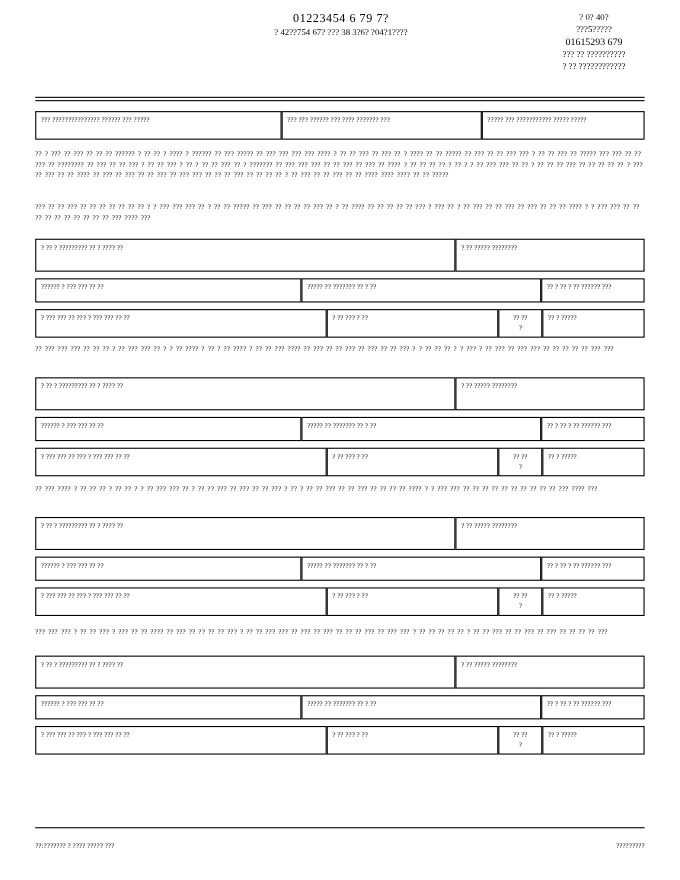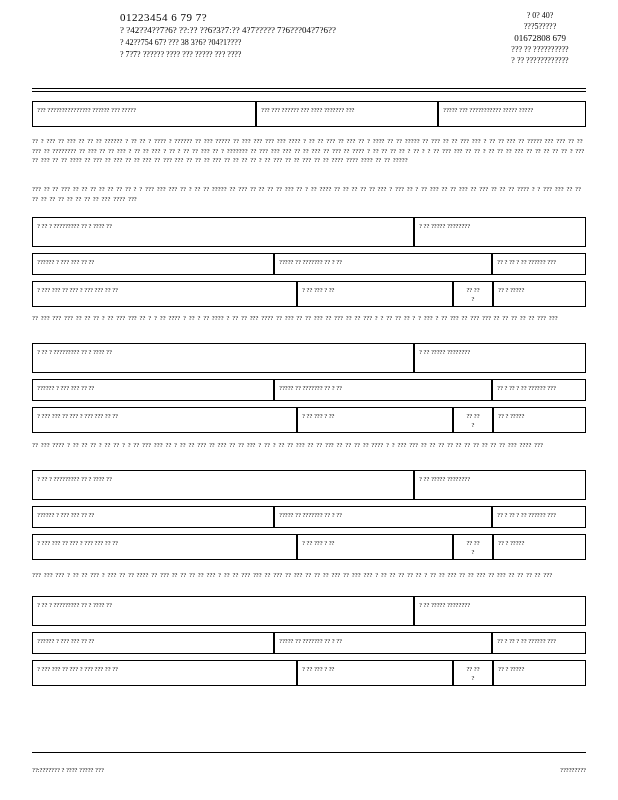--- a/index.html
+++ b/index.html
@@ -26,20 +26,21 @@
   .header {
     position: absolute;
     left: 0; top: 10px;
     width: 618px;
   }
   .hdr-center {
     position: absolute;
     left: 120px;
     top: 0;
     width: 380px;
+    text-align: center;
   }
   .hdr-title {
     font-size: 11px;
     letter-spacing: 0.5px;
     line-height: 14px;
     white-space: nowrap;
   }
   .hdr-sub1 {
     font-size: 9px;
     line-height: 13px;
@@ -121,28 +122,26 @@
   .c-center { text-align: center; }
 </style>
 </head>
 <body>
 
 <div class="page">
 
   <div class="header">
     <div class="hdr-center">
       <div class="hdr-title">01223454 6 79 7?</div>
-      <div class="hdr-sub1">? ?42??4??7?6? ??:?? ??6?3?7:?? 4?7????? 7?6???04?7?6??</div>
       <div class="hdr-sub2">? 42??754 67? ??? 38 3?6? ?04?1????</div>
-      <div class="hdr-sub3">? 7?7?  ?????? ???? ???    ????? ??? ????</div>
     </div>
     <div class="hdr-right">
       <div>? 0? 40?</div>
       <div>???5?????</div>
-      <div class="big">01672808 679</div>
+      <div class="big">01615293 679</div>
       <div>??? ?? ??????????</div>
       <div>? ?? ????????????</div>
     </div>
   </div>
 
   <div class="rule r1"></div>
   <div class="rule r2"></div>
 
   <div class="box" style="left:32px; top:101px; width:224px; height:26px;">
     <span class="cell-label">??? ??????????????? ?????? ??? ?????</span>

